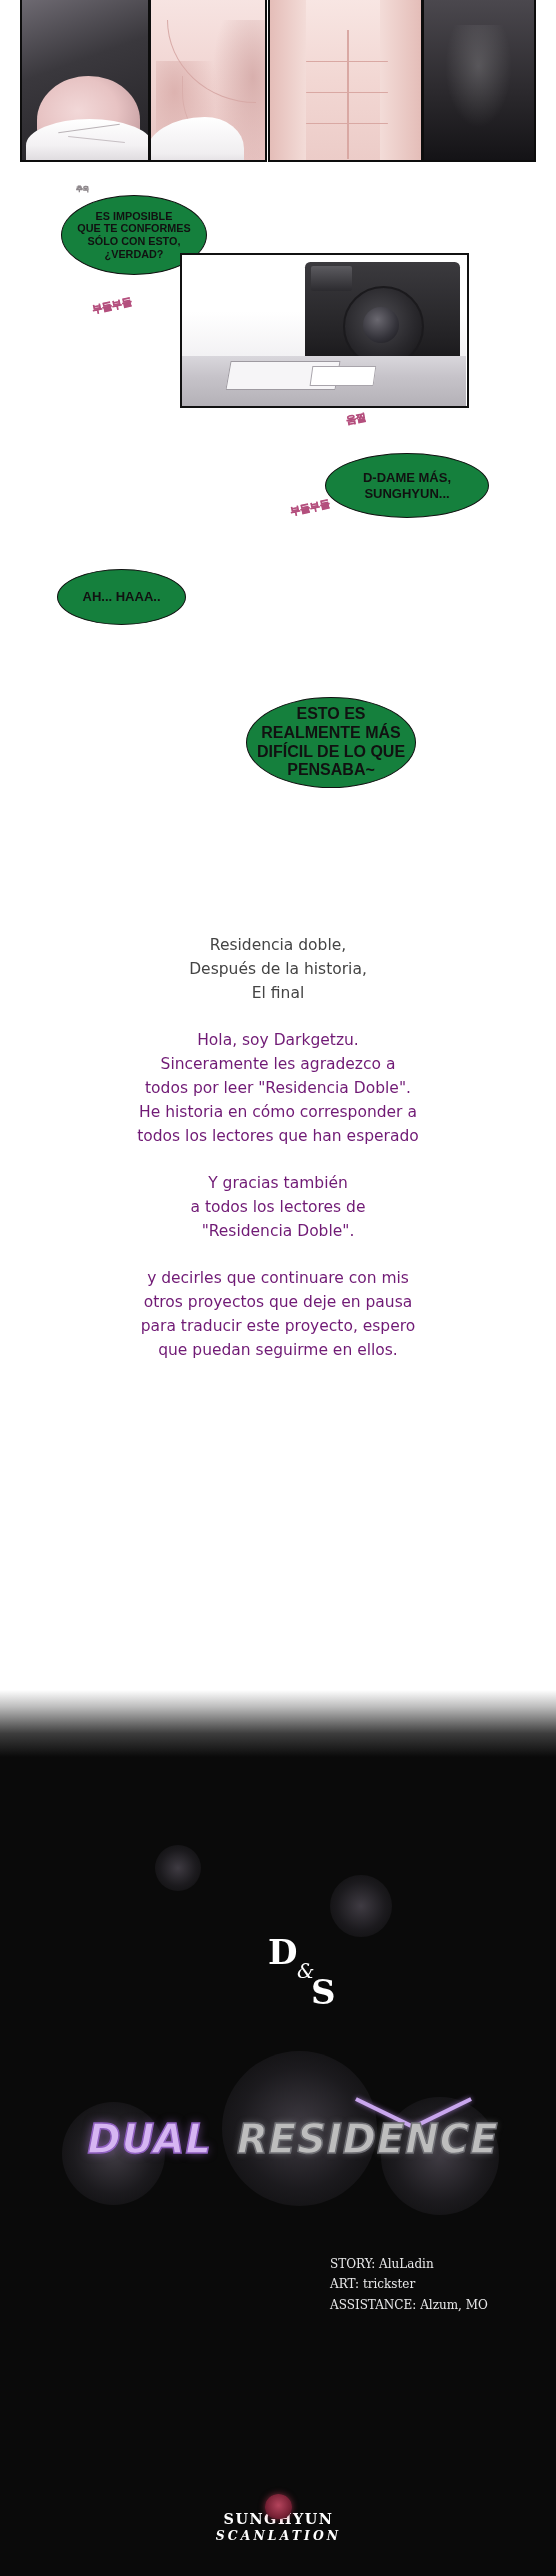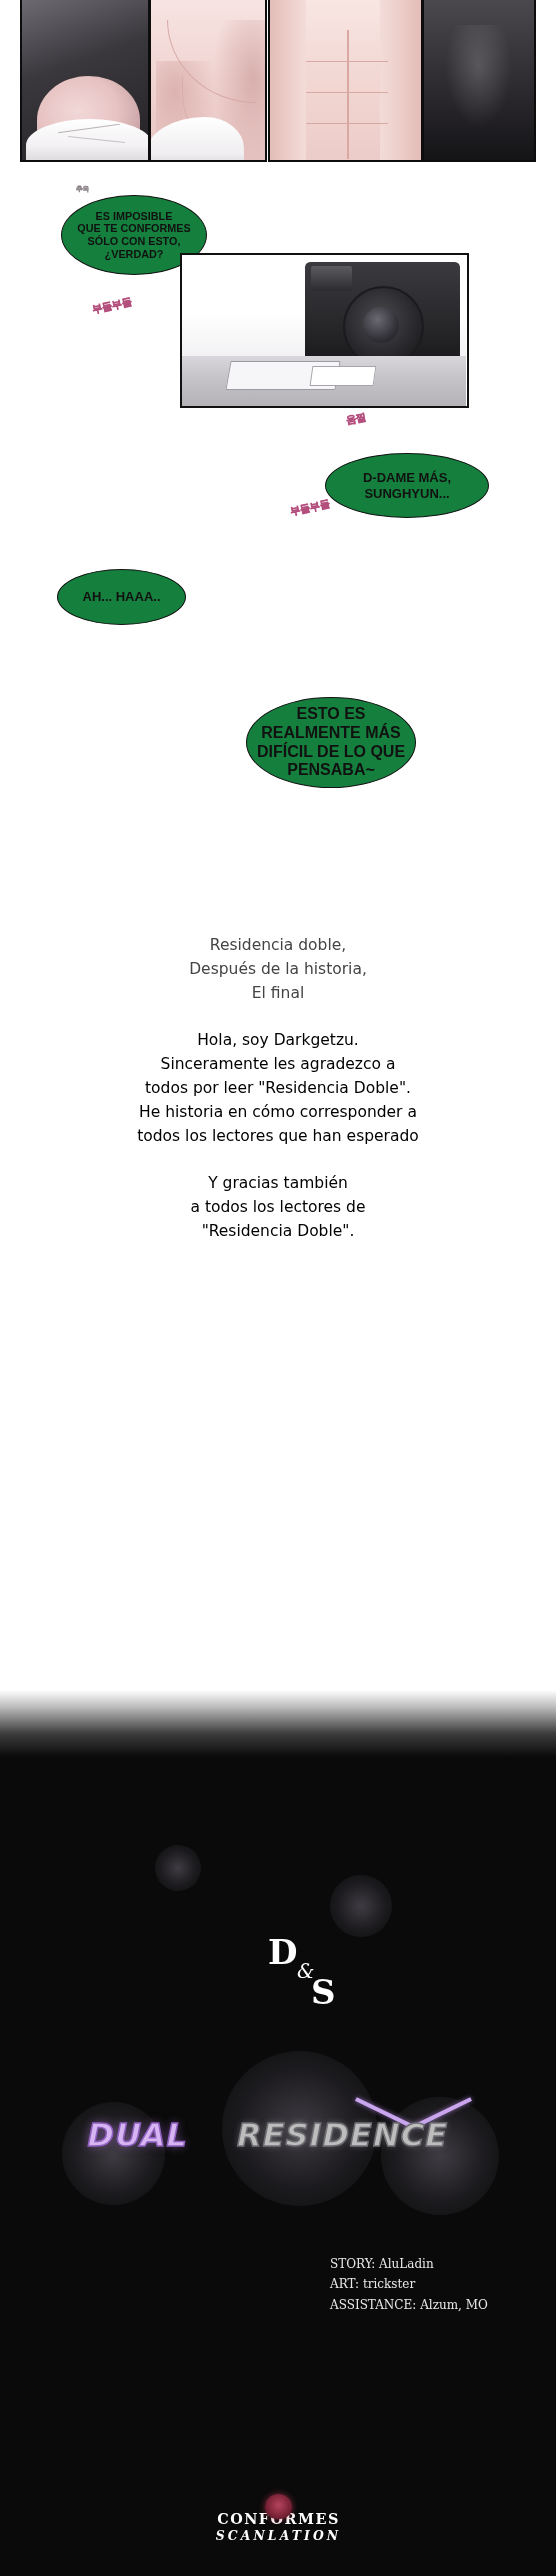--- a/index.html
+++ b/index.html
@@ -209,21 +209,21 @@
     font-family: "DejaVu Sans", sans-serif;
   }
   #afterword .title-line {
     font-size: 15.5px;
     line-height: 1.55;
     color: #444444;
   }
   #afterword .body-para {
     font-size: 15.5px;
     line-height: 1.55;
-    color: #000000;
+    color: #701a75;
     margin-top: 23px;
   }
 
   
   #credits {
     position: absolute;
     left: 0; top: 1690px; width: 556px; height: 936px;
     background: #0a0a0a;
     overflow: hidden;
   }
@@ -254,21 +254,21 @@
   }
 
   
   #logo-wrap {
     position: absolute; left: 67px; top: 407px; width: 428px; height: 88px;
   }
   #logo-dual, #logo-res {
     position: absolute;
     font-family: "DejaVu Sans", sans-serif;
     font-weight: 700;
-    font-size: 32px;
+    font-size: 40px;
     letter-spacing: 1px;
     font-style: italic;
   }
   #logo-dual {
     left: 20.6px; top: 18.5px;
     color: #d6b5f2;
     -webkit-text-stroke: 1.5px #8e5fbf;
     text-shadow: 0 0 9.3px rgba(180,120,230,.55);
   }
   #logo-res {
@@ -405,20 +405,26 @@
     <div>He historia en cómo corresponder a</div>
     <div>todos los lectores que han esperado</div>
   </div>
 
   <div class="body-para">
     <div>Y gracias también</div>
     <div>a todos los lectores de</div>
     <div>"Residencia Doble".</div>
   </div>
 
+  <div class="body-para">
+    <div>y decirles que continuare con mis</div>
+    <div>otros proyectos que deje en pausa</div>
+    <div>para traducir este proyecto, espero</div>
+    <div>que puedan seguirme en ellos.</div>
+  </div>
 </div>
 
 <div id="credits">
   <div class="fade-top"></div>
 
   <div class="orb" style="left:222px; top:361px; width:155px; height:155px;"></div>
   <div class="orb" style="left:62px; top:412px; width:103px; height:103px;"></div>
   <div class="orb" style="left:381px; top:407px; width:118px; height:118px;"></div>
   <div class="orb" style="left:330px; top:185px; width:62px; height:62px;"></div>
   <div class="orb" style="left:155px; top:155px; width:46px; height:46px;"></div>
@@ -439,18 +445,18 @@
   </div>
 
   <div id="credit-lines">
     <div>STORY: AluLadin</div>
     <div>ART: trickster</div>
     <div>ASSISTANCE: Alzum, MO</div>
   </div>
 
   <div id="scan-logo">
     <div class="mark"></div>
-    <div class="l1">CONFORMES</div>
+    <div class="l1">SUNGHYUN</div>
     <div class="l2">SCANLATION</div>
   </div>
 
 </div>
 
 
 </body></html>

